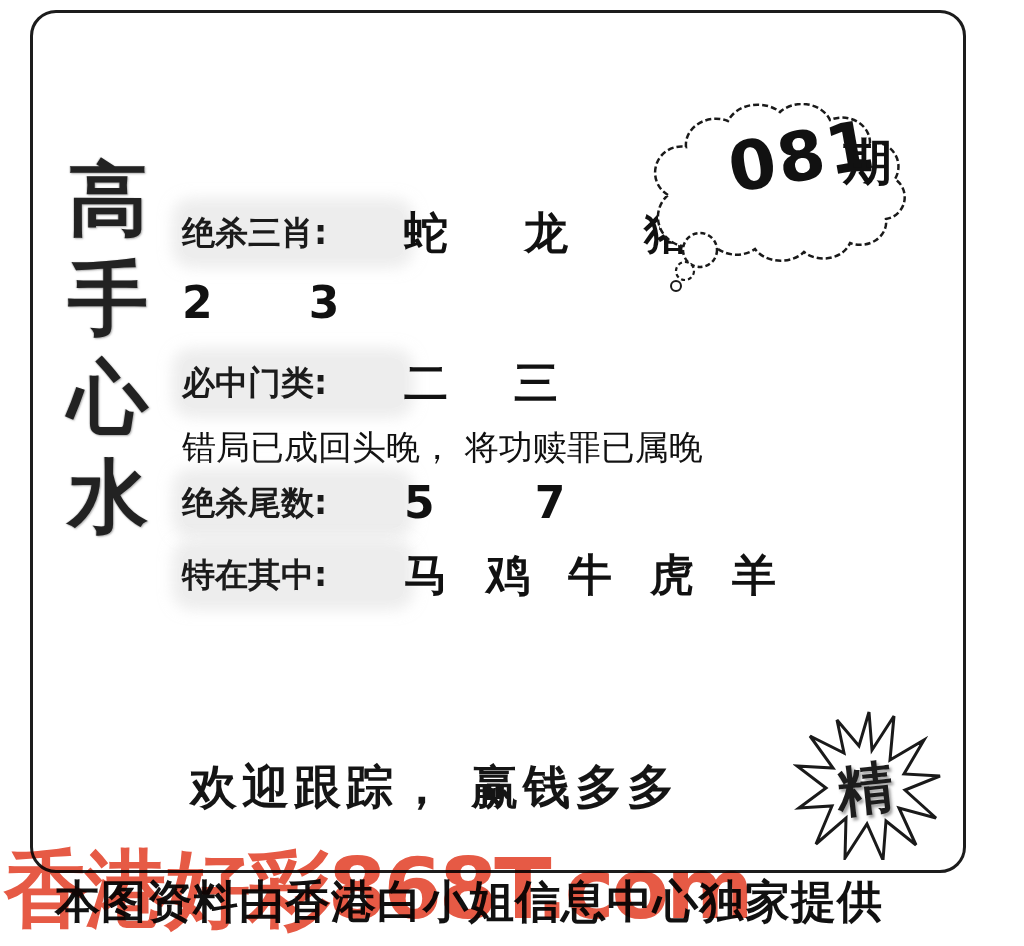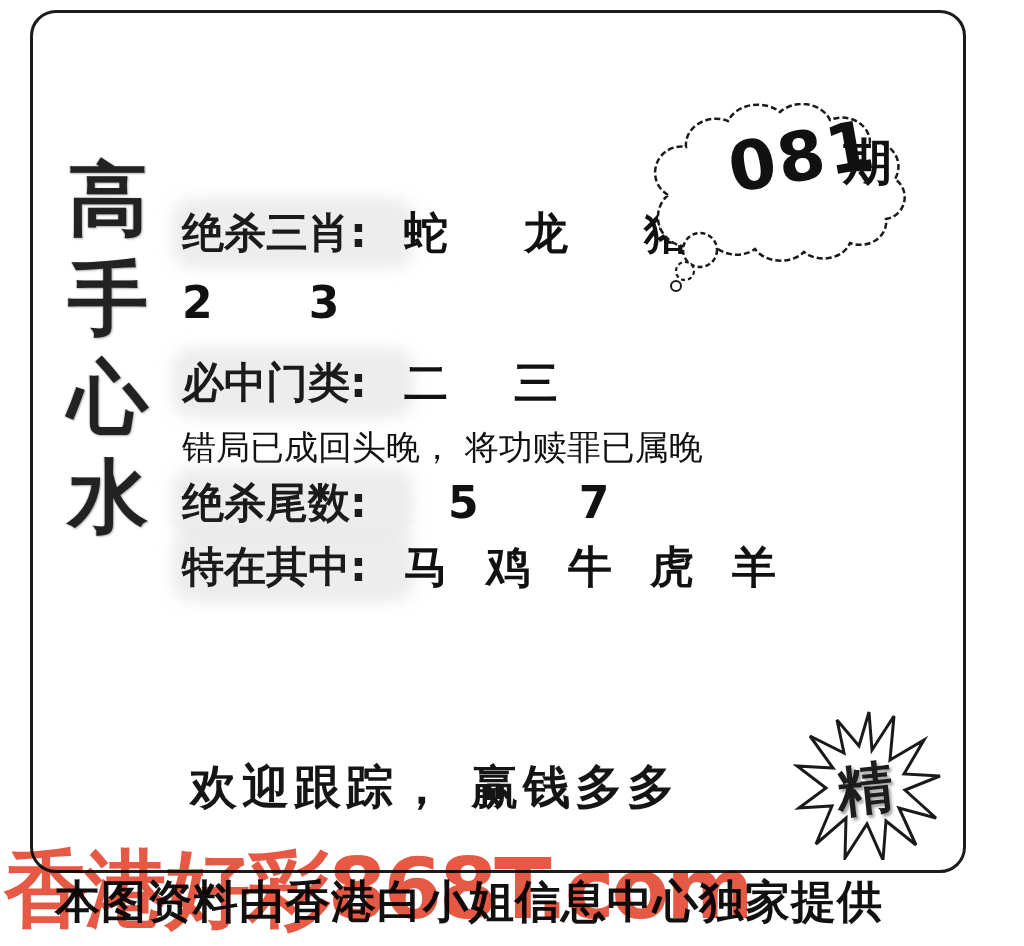--- a/index.html
+++ b/index.html
@@ -24,23 +24,23 @@
     text-shadow:1px 1px 2px rgba(110,110,110,.55), -1px 0 1px rgba(130,130,130,.35);
     font-family:"DejaVu Serif","Liberation Serif",serif;
   }
   
   .rows{position:absolute;left:182px;top:206px;width:788px;}
   .row{display:flex;align-items:flex-end;height:52px;}
   .r1{margin-bottom:18px;}
   .r2{margin-bottom:10px;}
   .r3{margin-bottom:8px;margin-top:28px;}
   .r4{margin-bottom:8px;}
-  .r5{margin-bottom:12px;gap:44px;}
+  .r5{margin-bottom:20px;}
   .row .label{
-    flex:0 0 auto;width:222px;font-size:42px;font-weight:bold;line-height:50px;
+    flex:0 0 auto;width:222px;font-size:33px;font-weight:bold;line-height:50px;
     color:#1b1b1b;
     background:rgba(222,222,222,.55);
     box-shadow:0 0 14px 10px rgba(222,222,222,.55);
     border-radius:10px;
   }
   .row .vals{display:inline-flex;align-items:flex-end;font-weight:bold;line-height:50px;}
   .row .vals span{font-size:44px;color:#111;}
   .gap-zodiac3{gap:76px;}
   .gap-num2{gap:96px;}
   .gap-cn2{gap:66px;}

